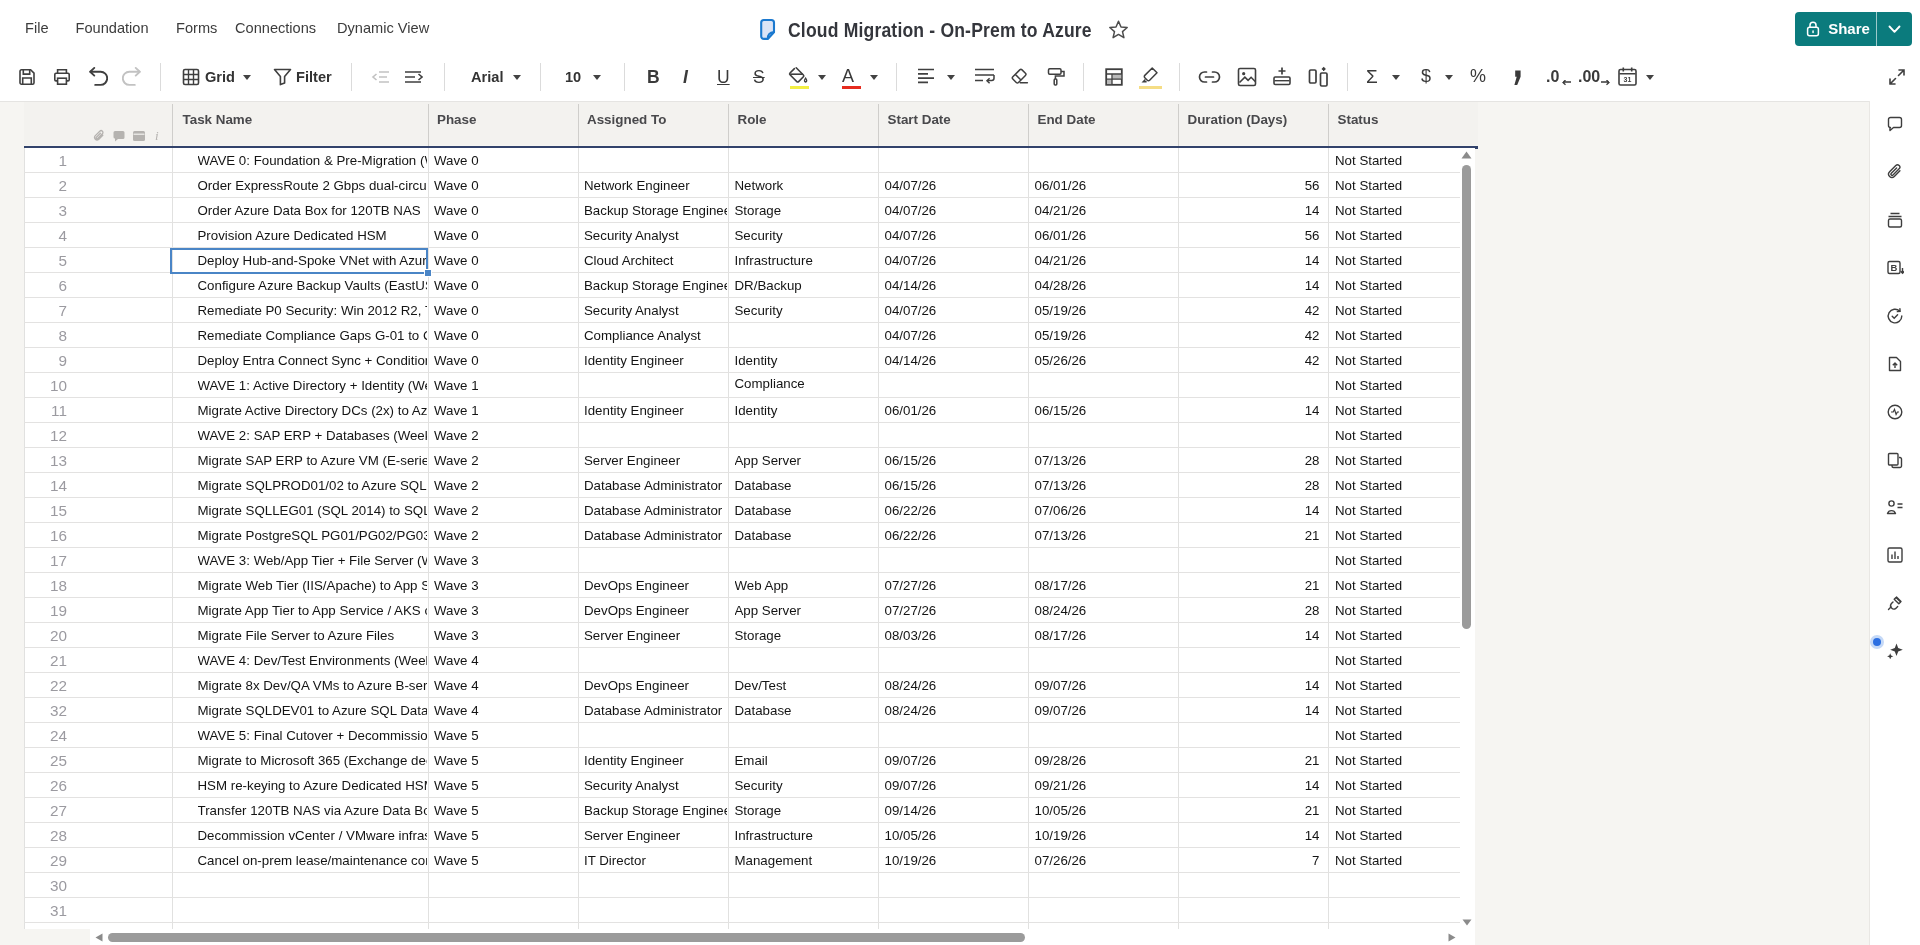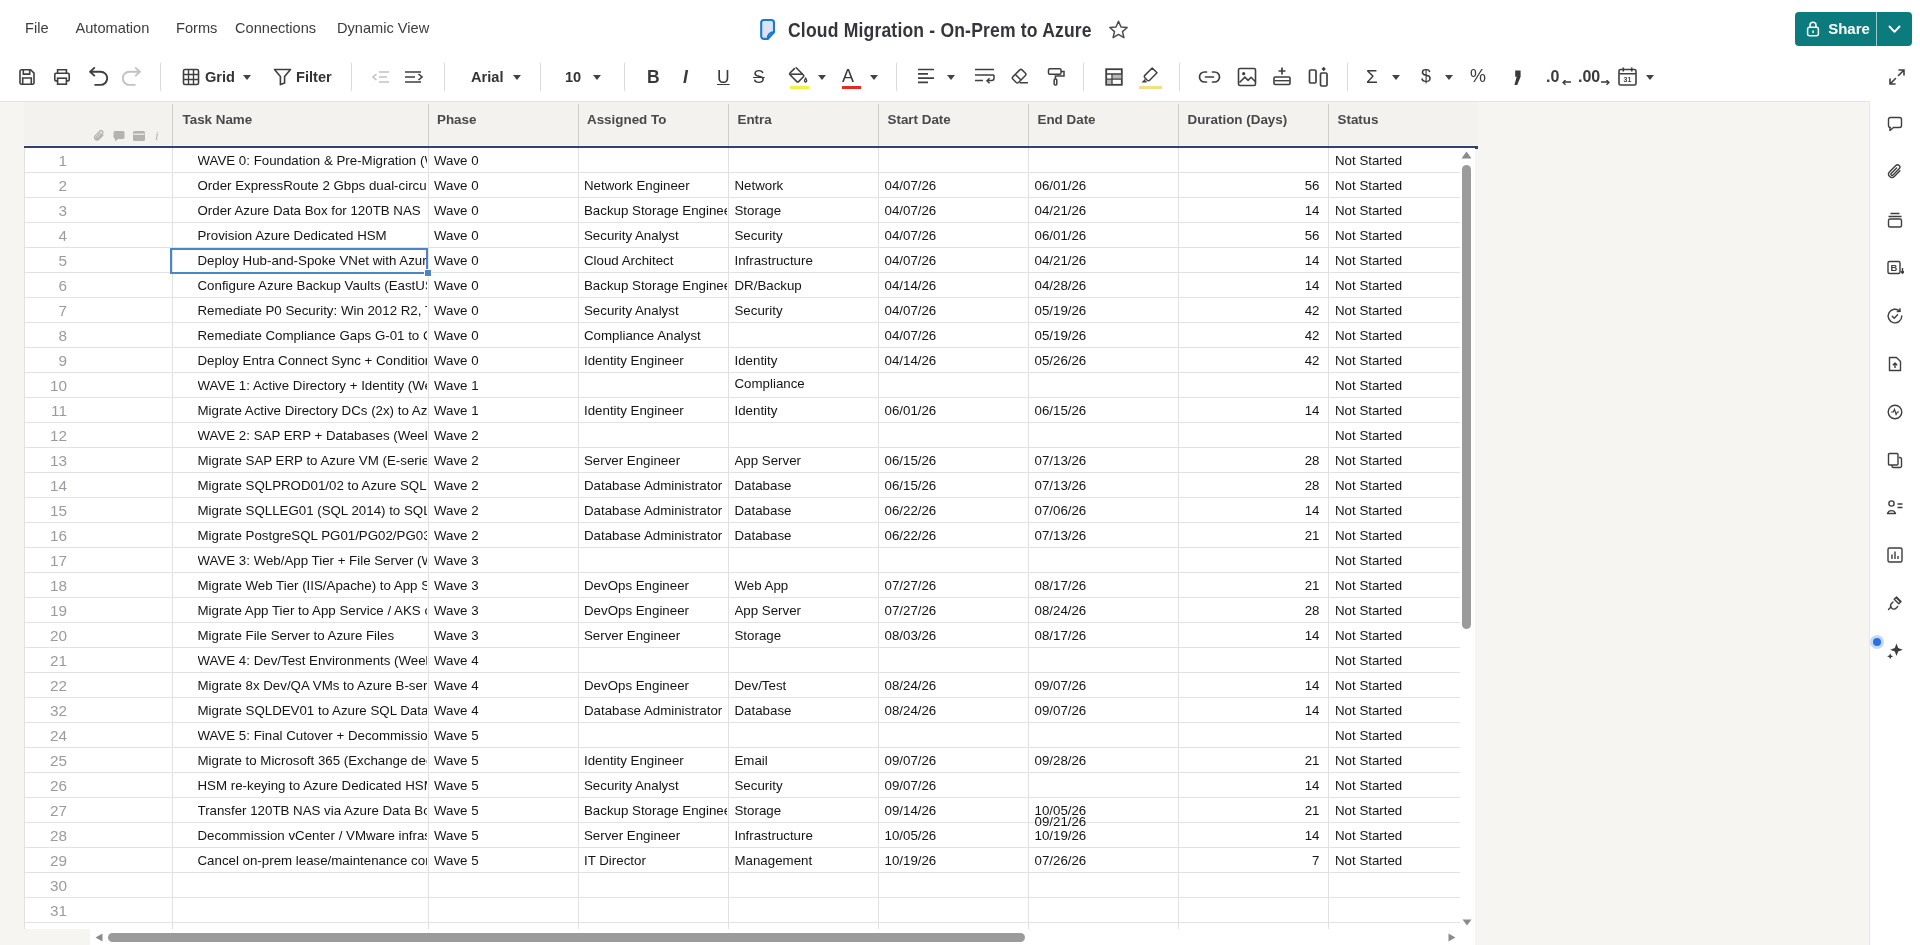--- a/index.html
+++ b/index.html
@@ -12,21 +12,21 @@
   .sep{position:absolute;width:1px;top:63px;height:28px;background:#dbdbdb;}
   .caret{position:absolute;width:0;height:0;border-left:4.5px solid transparent;border-right:4.5px solid transparent;border-top:5px solid #424242;}
   .tbtxt{position:absolute;font-size:14.6px;font-weight:bold;color:#333;line-height:44px;height:44px;top:55px;}
   svg{display:block;}
 </style></head>
 <body>
 
 <div class="abs" style="left:0;top:0;width:1920px;height:100.6px;background:#ffffff;"></div>
 <div class="abs" style="left:0;top:100.6px;width:1920px;height:1px;background:#e5e4e2;"></div>
 <div class="abs" style="left:25px;top:15px;height:26px;line-height:26px;font-size:14.6px;color:#3c3c3c;text-align:right;">File</div>
-<div class="abs" style="left:75.5px;top:15px;height:26px;line-height:26px;font-size:14.6px;color:#3c3c3c;">Automation</div>
+<div class="abs" style="left:75.5px;top:15px;height:26px;line-height:26px;font-size:14.6px;color:#3c3c3c;">Foundation</div>
 <div class="abs" style="left:176px;top:15px;height:26px;line-height:26px;font-size:14.6px;color:#3c3c3c;">Forms</div>
 <div class="abs" style="left:235px;top:15px;height:26px;line-height:26px;font-size:14.6px;color:#3c3c3c;">Connections</div>
 <div class="abs" style="left:337px;top:15px;height:26px;line-height:26px;font-size:14.6px;color:#3c3c3c;">Dynamic View</div>
 <svg class="abs" style="left:759px;top:18px" width="20" height="24" viewBox="0 0 20 24">
 <path d="M2.2 4.6 a2.6 2.6 0 0 1 2.6-2.6 h7.6 a2.6 2.6 0 0 1 2.6 2.6 v9.4 l-6.2 6.9 h-4 a2.6 2.6 0 0 1-2.6-2.6 Z" fill="#dbe4f6" stroke="#1b79cf" stroke-width="2.1" stroke-linejoin="round"></path>
 <path d="M15 14 l-6.2 6.9 c-0.5-3.8 1.8-6.6 6.2-6.9 Z" fill="#ffffff" stroke="#1b79cf" stroke-width="1.9" stroke-linejoin="round"></path>
 </svg>
 <div class="abs" style="left:788px;top:17px;height:26px;line-height:26px;font-size:19.5px;font-weight:bold;color:#34363c;letter-spacing:0.2px;transform:scale(0.9,1);transform-origin:0 50%;">Cloud Migration - On-Prem to Azure</div>
 <svg class="abs" style="left:1108px;top:19px" width="21" height="21" viewBox="0 0 21 21">
 <path d="M10.5 2.2 L13 8 L19.2 8.5 L14.5 12.6 L15.9 18.7 L10.5 15.4 L5.1 18.7 L6.5 12.6 L1.8 8.5 L8 8 Z" fill="none" stroke="#4c4c4c" stroke-width="1.5" stroke-linejoin="round"></path>
@@ -186,21 +186,21 @@
 <div class="abs" style="left:427.5px;top:104px;width:1px;height:41.5px;background:#cfcecb;"></div>
 <div class="abs" style="left:577.5px;top:104px;width:1px;height:41.5px;background:#cfcecb;"></div>
 <div class="abs" style="left:727.5px;top:104px;width:1px;height:41.5px;background:#cfcecb;"></div>
 <div class="abs" style="left:877.5px;top:104px;width:1px;height:41.5px;background:#cfcecb;"></div>
 <div class="abs" style="left:1027.5px;top:104px;width:1px;height:41.5px;background:#cfcecb;"></div>
 <div class="abs" style="left:1177.5px;top:104px;width:1px;height:41.5px;background:#cfcecb;"></div>
 <div class="abs" style="left:1327.5px;top:104px;width:1px;height:41.5px;background:#cfcecb;"></div>
 <div class="hdrtxt" style="left:182.5px;">Task Name</div>
 <div class="hdrtxt" style="left:437px;">Phase</div>
 <div class="hdrtxt" style="left:587px;">Assigned To</div>
-<div class="hdrtxt" style="left:737.5px;">Entra</div>
+<div class="hdrtxt" style="left:737.5px;">Role</div>
 <div class="hdrtxt" style="left:887.5px;">Start Date</div>
 <div class="hdrtxt" style="left:1037.5px;">End Date</div>
 <div class="hdrtxt" style="left:1187.5px;">Duration (Days)</div>
 <div class="hdrtxt" style="left:1337.5px;">Status</div>
 <svg class="abs" style="left:92px;top:129px" width="14" height="14" viewBox="0 0 14 14">
 <path d="M10.8 6.2 L6.6 10.4 a2.5 2.5 0 0 1-3.5-3.5 L7.8 2.2 a1.8 1.8 0 0 1 2.6 2.6 L5.7 9.5 a0.9 0.9 0 0 1-1.3-1.3 l4-4" fill="none" stroke="#b5b3b0" stroke-width="1.3" stroke-linecap="round"></path>
 </svg>
 <svg class="abs" style="left:112px;top:130px" width="14" height="13" viewBox="0 0 14 13">
 <path d="M1.5 2.5 a1.5 1.5 0 0 1 1.5-1.5 h8 a1.5 1.5 0 0 1 1.5 1.5 v5 a1.5 1.5 0 0 1-1.5 1.5 H6 L3 11.5 v-3 H3 a1.5 1.5 0 0 1-1.5-1.5 Z" fill="#b5b3b0"></path>
 </svg>
@@ -447,21 +447,21 @@
 <div class="celltxt" style="left:884.5px;top:748.0px;width:140px;">09/07/26</div>
 <div class="celltxt" style="left:1034.5px;top:748.0px;width:140px;">09/28/26</div>
 <div class="celltxt" style="left:1178px;top:748.0px;width:141.5px;text-align:right;">21</div>
 <div class="celltxt" style="left:1335px;top:748.0px;width:124px;">Not Started</div>
 <div class="celltxt" style="left:24px;top:773.0px;width:43px;text-align:right;color:#9b9aa0;font-size:15.3px;line-height:26.5px;">26</div>
 <div class="celltxt" style="left:197.5px;top:773.0px;width:229px;">HSM re-keying to Azure Dedicated HSM final</div>
 <div class="celltxt" style="left:434px;top:773.0px;width:140px;">Wave 5</div>
 <div class="celltxt" style="left:584px;top:773.0px;width:143px;">Security Analyst</div>
 <div class="celltxt" style="left:734.5px;top:773.0px;width:140px;">Security</div>
 <div class="celltxt" style="left:884.5px;top:773.0px;width:140px;">09/07/26</div>
-<div class="celltxt" style="left:1034.5px;top:773.0px;width:140px;margin-top:36px;">09/21/26</div>
+<div class="celltxt" style="left:1034.5px;top:773.0px;width:140px;">09/21/26</div>
 <div class="celltxt" style="left:1178px;top:773.0px;width:141.5px;text-align:right;">14</div>
 <div class="celltxt" style="left:1335px;top:773.0px;width:124px;">Not Started</div>
 <div class="celltxt" style="left:24px;top:798.0px;width:43px;text-align:right;color:#9b9aa0;font-size:15.3px;line-height:26.5px;">27</div>
 <div class="celltxt" style="left:197.5px;top:798.0px;width:229px;">Transfer 120TB NAS via Azure Data Box final</div>
 <div class="celltxt" style="left:434px;top:798.0px;width:140px;">Wave 5</div>
 <div class="celltxt" style="left:584px;top:798.0px;width:143px;">Backup Storage Engineer</div>
 <div class="celltxt" style="left:734.5px;top:798.0px;width:140px;">Storage</div>
 <div class="celltxt" style="left:884.5px;top:798.0px;width:140px;">09/14/26</div>
 <div class="celltxt" style="left:1034.5px;top:798.0px;width:140px;">10/05/26</div>
 <div class="celltxt" style="left:1178px;top:798.0px;width:141.5px;text-align:right;">21</div>

